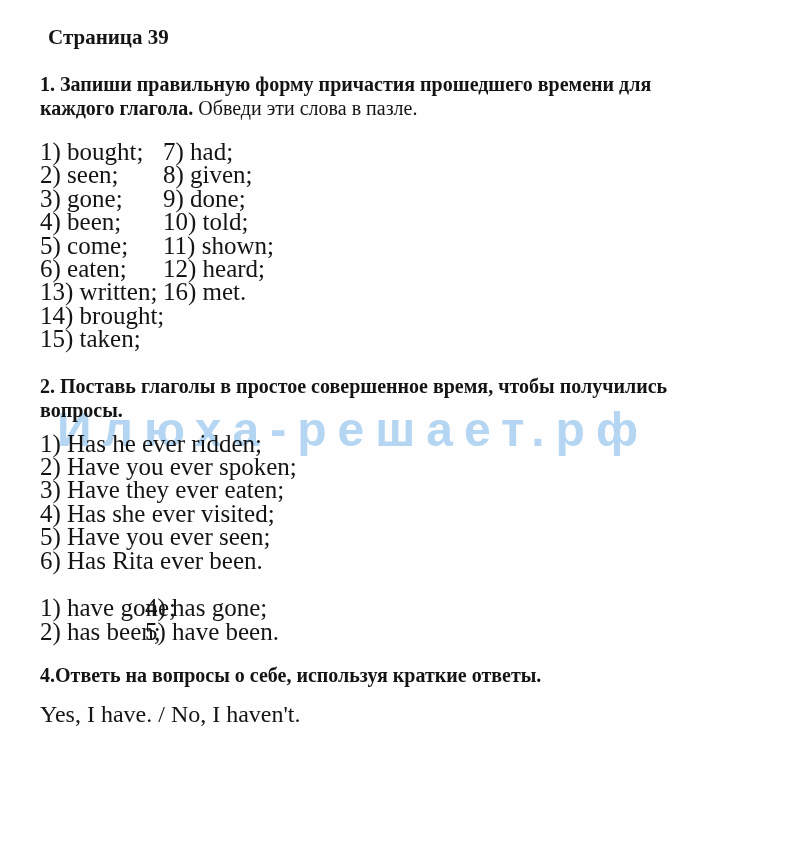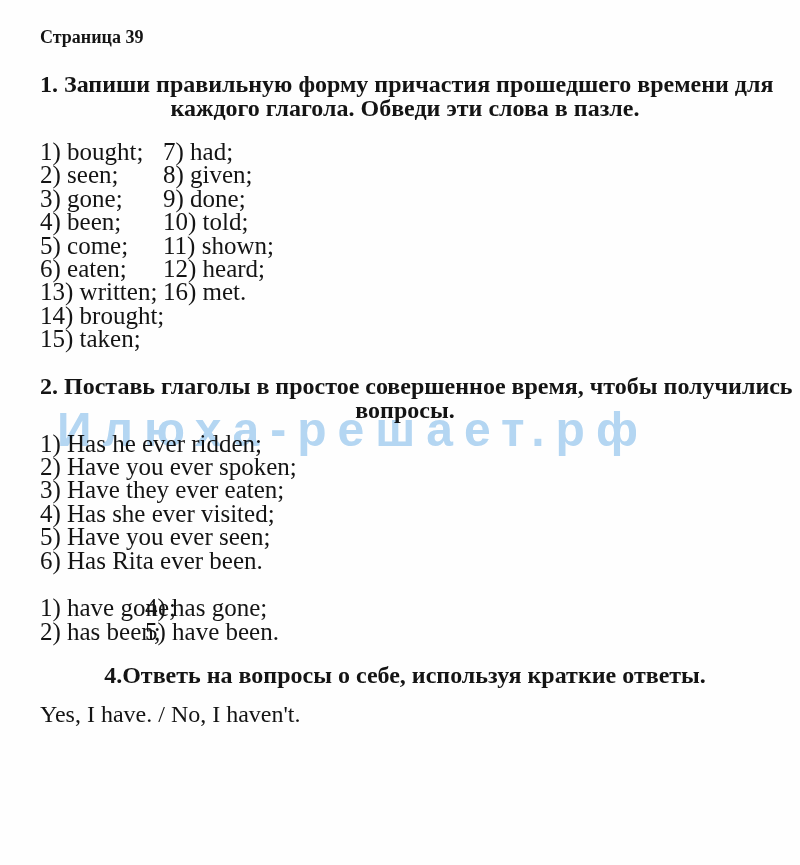--- a/index.html
+++ b/index.html
@@ -12,32 +12,32 @@
     width: 800px;
     height: 865px;
     box-sizing: border-box;
     padding: 25px 30px 0 40px;
     overflow: hidden;
     background: #fefefe;
     font-family: "Liberation Serif", "DejaVu Serif", serif;
     color: #141414;
   }
   .title {
-    font-size: 18px;
+    font-size: 21px;
     line-height: 24px;
     font-weight: bold;
+    margin-left: 8px;
   }
   .heading {
-    font-size: 24px;
+    font-size: 20px;
     line-height: 24px;
     font-weight: bold;
     white-space: nowrap;
-    text-align: center;
   }
-  .heading .regular { font-weight: bold; }
+  .heading .regular { font-weight: normal; }
   .h1 { margin-top: 23px; }
   .h2 { margin-top: 23px; }
   .h3 { margin-top: 20px; }
   .h4 { margin-top: 20px; }
   .list {
     font-size: 25px;
     line-height: 23.4px;
     white-space: nowrap;
   }
   .list1 { margin-top: 20px; }

